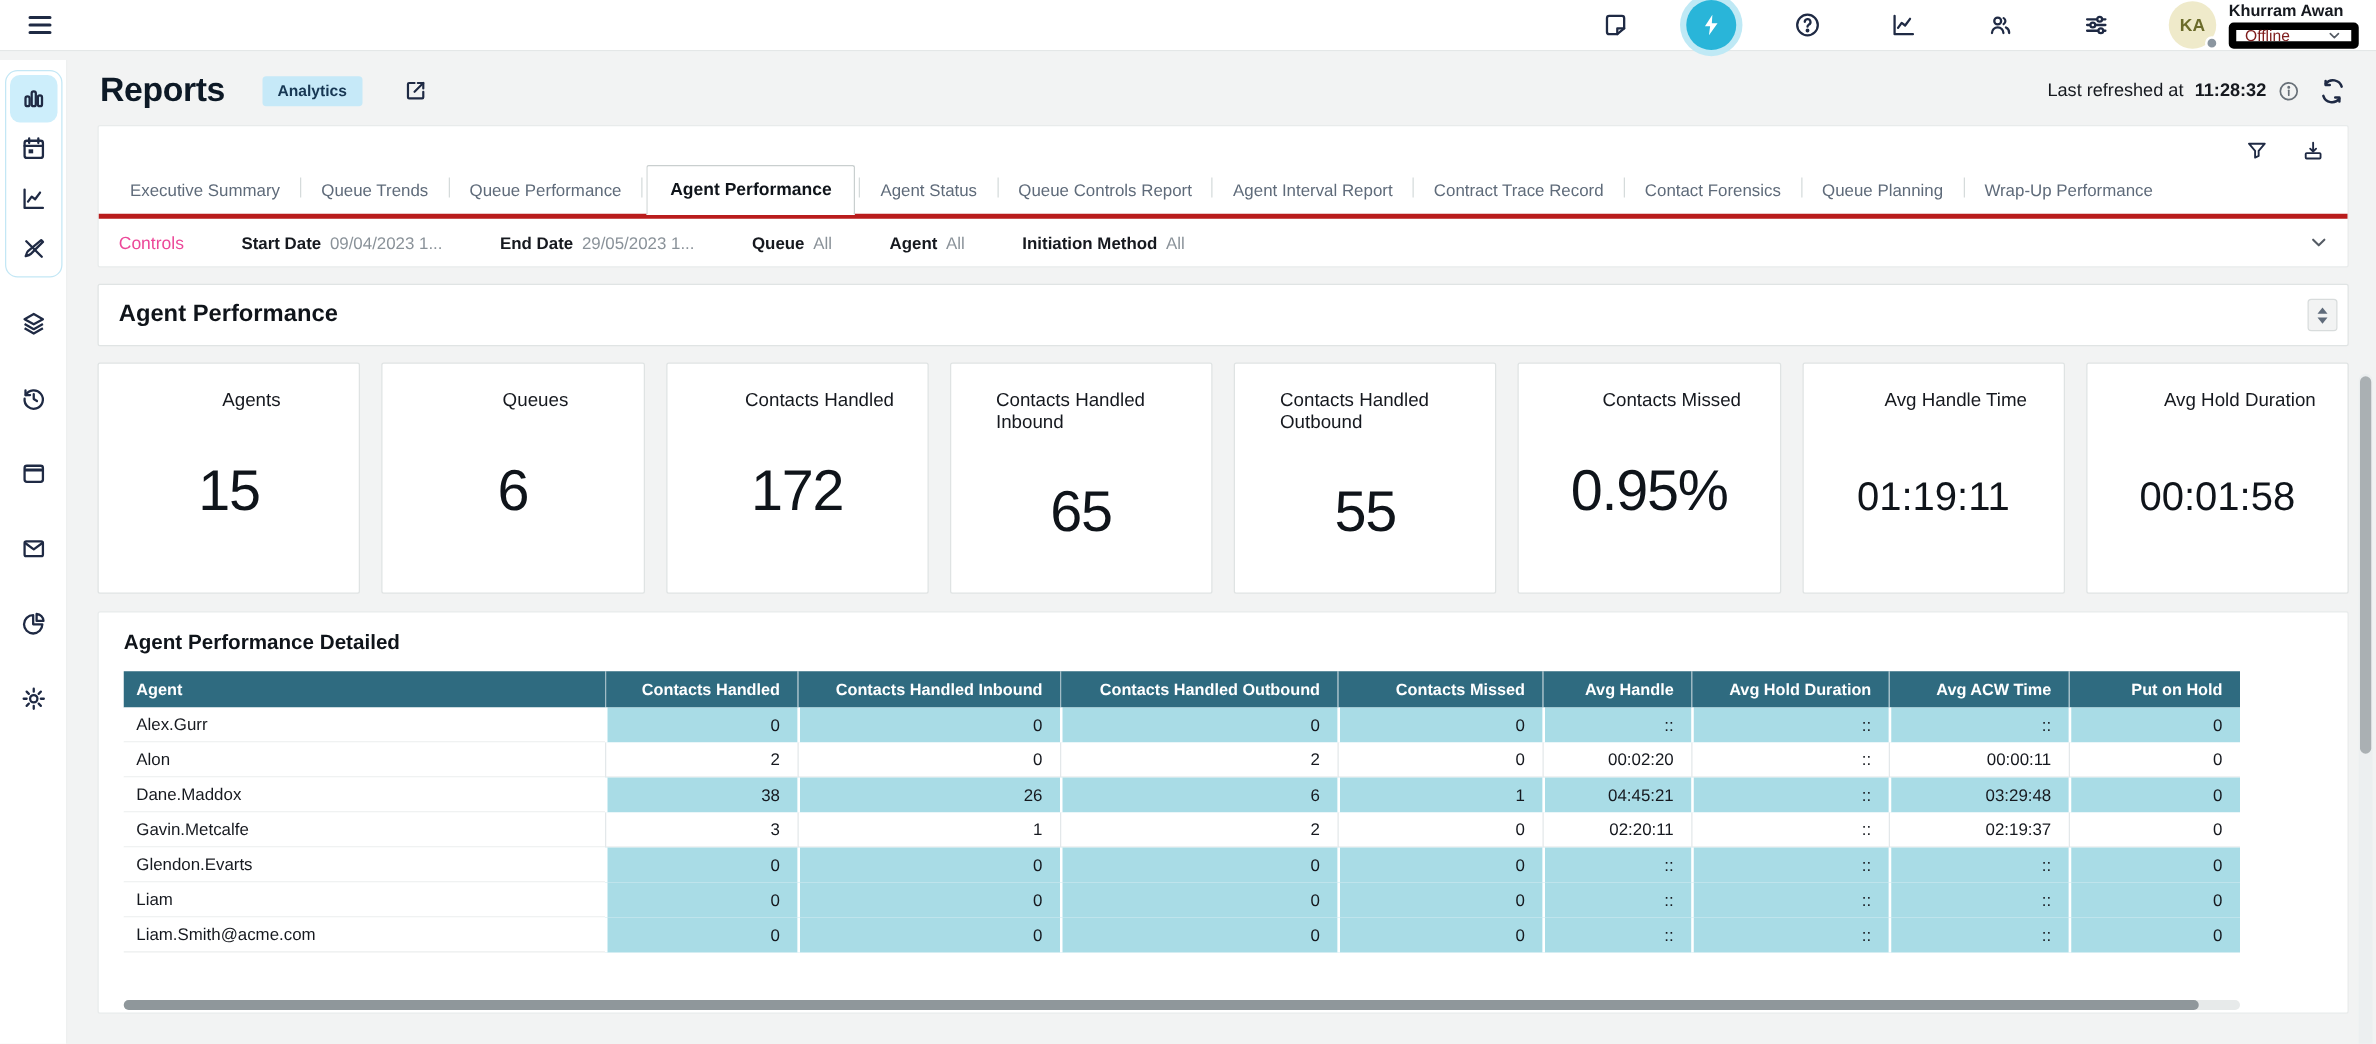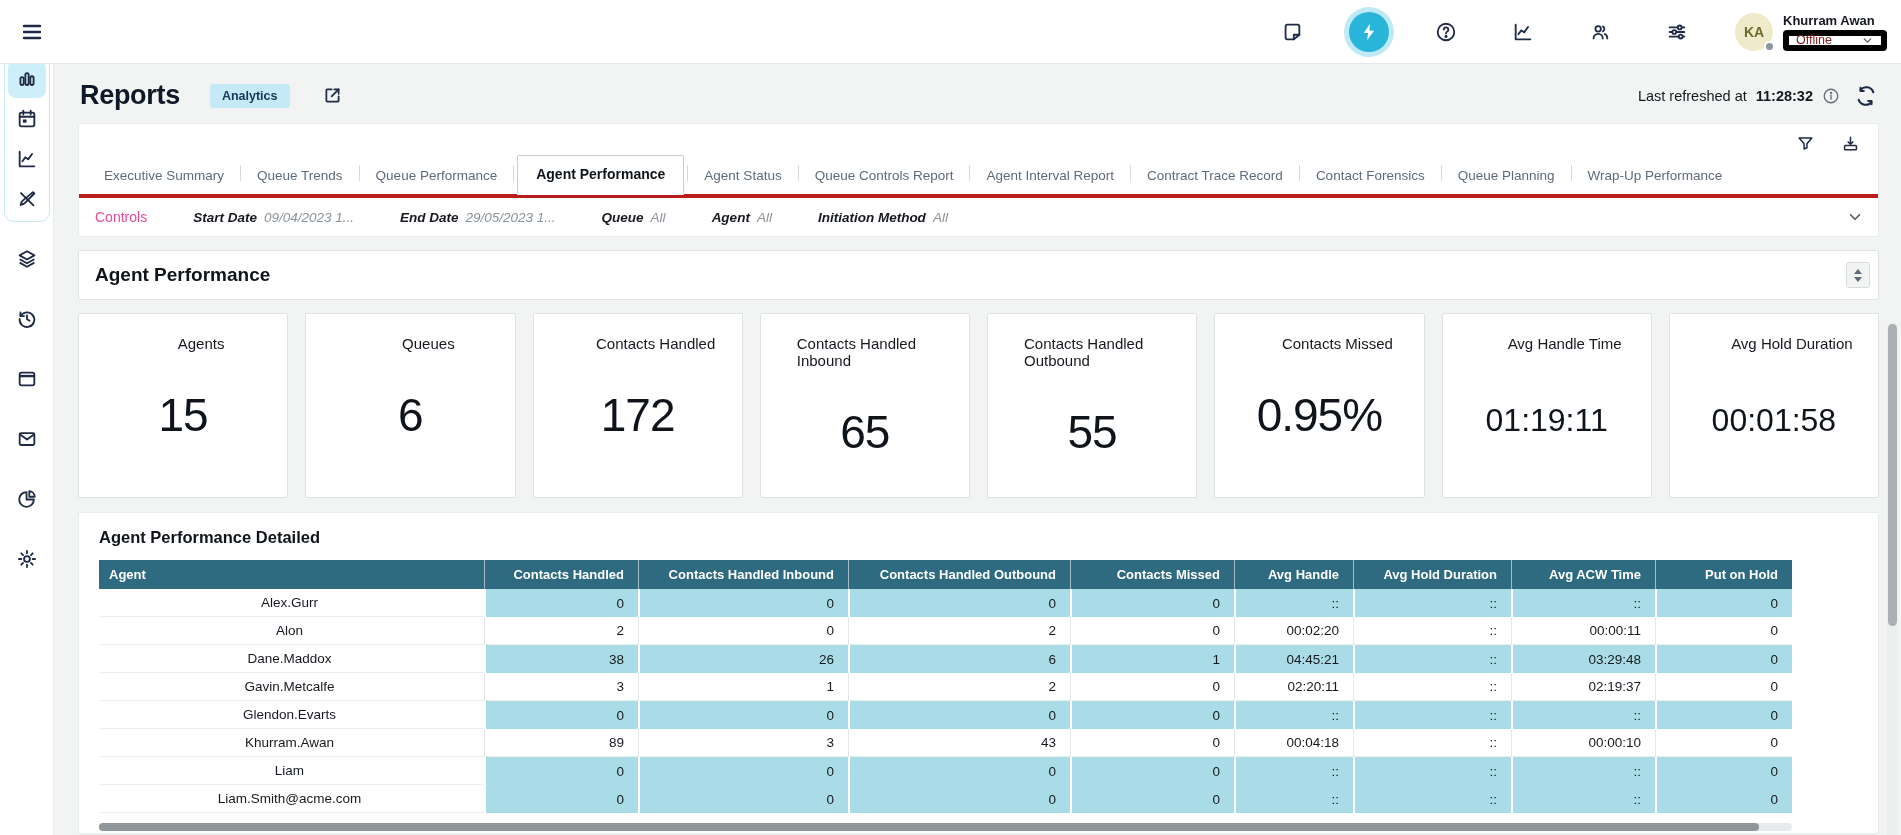--- a/index.html
+++ b/index.html
@@ -1,21 +1,21 @@
 <!DOCTYPE html>
 <html><head>
 <meta charset="utf-8">
 <style>
   * { margin:0; padding:0; box-sizing:border-box; }
   html,body { width:1901px; height:835px; overflow:hidden; }
   body { font-family:"Liberation Sans","DejaVu Sans",sans-serif; background:#f2f3f3; color:#16191f; }
   .icon svg { display:block; }
 
   
-  .topbar { height:64px; background:#fff; border-bottom:1px solid #e4e7e7; display:flex; align-items:center; justify-content:space-between; padding:0 14px 0 16px; position:relative; z-index:5; }
+  .topbar { height:41px; background:#fff; border-bottom:1px solid #e4e7e7; display:flex; align-items:center; justify-content:space-between; padding:0 14px 0 16px; position:relative; z-index:5; }
   .hamburger { background:none; border:none; cursor:pointer; color:#1f2a44; padding:4px; }
   .topbar-right { display:flex; align-items:center; gap:22px; }
   .top-icons { display:flex; align-items:center; gap:37px; margin-right:16px; }
   .top-icon { background:none; border:none; cursor:pointer; color:#1f2a44; width:40px; height:40px; display:flex; align-items:center; justify-content:center; border-radius:50%; }
   .top-icon.active { background:#29b5d9; box-shadow:0 0 0 5px #bfe9f5; color:#fff; }
   .user { display:flex; align-items:center; gap:10px; }
   .avatar { width:38px; height:38px; border-radius:50%; background:#efeaca; color:#6b6b2a; font-weight:bold; font-size:14px; display:flex; align-items:center; justify-content:center; position:relative; }
   .avatar .dot { position:absolute; right:-2px; bottom:-1px; width:11px; height:11px; border-radius:50%; background:#8b96a0; border:2px solid #fff; }
   .user-meta { display:flex; flex-direction:column; gap:2px; }
   .user-name { font-size:13px; font-weight:bold; color:#16191f; }
@@ -42,21 +42,21 @@
 
   .panel-top { background:#fff; border:1px solid #e8ebeb; border-radius:2px; }
   .tools { display:flex; justify-content:flex-end; gap:26px; padding:10px 18px 2px; }
   .tool-btn { background:none; border:none; color:#1f2a44; cursor:pointer; }
   .tabs { display:flex; align-items:flex-end; padding:0 12px; border-bottom:4px solid #b91c1c; }
   .tab { padding:9px 13px 11px; font-size:13.5px; color:#5f6b7a; white-space:nowrap; cursor:pointer; }
   .tab.active { background:#fff; border:1px solid #c9cfcf; border-bottom:1px solid #fff; margin-bottom:-1px; font-weight:bold; color:#0f141a; font-size:14px; padding:10px 18px 12px; border-radius:2px 2px 0 0; }
   .sep { width:1px; height:16px; background:#d5dbdb; margin:0 3px 13px; }
   .controls { display:flex; align-items:center; gap:46px; padding:11px 16px; position:relative; }
   .controls-label { font-size:14px; color:#ec4899; }
-  .ctl { display:flex; align-items:center; gap:7px; cursor:pointer;font-style:italic; }
+  .ctl { display:flex; align-items:center; gap:7px; cursor:pointer; }
   .ctl b { font-size:13.5px; color:#16191f; }
   .ctl .val { font-size:13.5px; color:#8a9299; }
   .controls-chevron { position:absolute; right:14px; background:none; border:none; color:#545b64; cursor:pointer; }
 
   .section-bar { background:#fff; border:1px solid #e0e4e4; border-radius:2px; margin-top:13px; display:flex; align-items:center; justify-content:space-between; padding:11px 8px 11px 16px; }
   .section-title { font-size:19px; font-weight:bold; color:#0f141a; }
   .stepper { width:24px; height:26px; background:#f2f3f3; border:1px solid #d8dcdc; border-radius:3px; display:flex; flex-direction:column; align-items:center; justify-content:center; gap:3px; cursor:pointer; }
   .stepper i { width:0; height:0; border-left:4px solid transparent; border-right:4px solid transparent; }
   .stepper .up { border-bottom:5px solid #5f6b7a; }
   .stepper .down { border-top:5px solid #5f6b7a; }
@@ -67,21 +67,21 @@
   .kpi-value { font-size:46px; color:#0f141a; margin-top:36px; letter-spacing:-1px; }
   .kpi-value.time { font-size:32px; margin-top:50px; letter-spacing:0; }
 
   .table-block { background:#fff; border:1px solid #e8ebeb; border-radius:2px; margin-top:14px; padding:15px 20px 0; position:relative; height:322px; overflow:hidden; }
   .table-title { font-size:16.5px; font-weight:bold; color:#0f141a; margin-bottom:13px; }
   table { border-collapse:separate; border-spacing:0; width:1693px; table-layout:fixed; }
   col.c0{width:385px} col.c1{width:154px} col.c2{width:210px} col.c3{width:222px} col.c4{width:164px} col.c5{width:119px} col.c6{width:158px} col.c7{width:144px} col.c8{width:137px}
   th { background:#2f6b80; color:#fff; font-size:13px; font-weight:bold; padding:7px 14px 7px 10px; text-align:right; border-left:1px solid rgba(255,255,255,.55); cursor:pointer; white-space:nowrap; }
   th.agent { text-align:left; border-left:none; }
   td { font-size:13.5px; color:#16191f; padding:5px 14px 5px 10px; text-align:right; height:28px; white-space:nowrap; overflow:hidden; }
-  td.agent { text-align:center; background:#fff; border-bottom:1px solid #ebeeee; }
+  td.agent { text-align:left; background:#fff; border-bottom:1px solid #ebeeee; }
   td.num { border-left:1px solid #e3e8ea; border-bottom:1px solid #ebeeee; background:#fff; }
   tr.stripe td.num { background:#a9dce6; border-left:2px solid #fff; border-bottom:none; }
 
   .v-scrollbar { position:absolute; right:3px; top:258px; width:11px; height:574px; background:#eceff0; border-radius:6px; }
   .v-scrollbar .thumb { width:9px; height:302px; background:#aab0b3; border-radius:5px; margin:2px auto 0; }
   .h-scrollbar { position:absolute; left:20px; bottom:2px; width:1693px; height:8px; background:#e7eaea; border-radius:4px; }
   .h-scrollbar .thumb { width:1660px; height:8px; background:#8f979b; border-radius:4px; }
 </style>
 </head>
 <body>
@@ -486,31 +486,20 @@
             <td class="agent">Glendon.Evarts</td>
             <td class="num">0</td>
             <td class="num">0</td>
             <td class="num">0</td>
             <td class="num">0</td>
             <td class="num">::</td>
             <td class="num">::</td>
             <td class="num">::</td>
             <td class="num">0</td>
           </tr>
-          <tr class="">
-            <td class="agent">Khurram.Awan</td>
-            <td class="num">89</td>
-            <td class="num">3</td>
-            <td class="num">43</td>
-            <td class="num">0</td>
-            <td class="num">00:04:18</td>
-            <td class="num">::</td>
-            <td class="num">00:00:10</td>
-            <td class="num">0</td>
-          </tr>
           <tr class="stripe">
             <td class="agent">Liam</td>
             <td class="num">0</td>
             <td class="num">0</td>
             <td class="num">0</td>
             <td class="num">0</td>
             <td class="num">::</td>
             <td class="num">::</td>
             <td class="num">::</td>
             <td class="num">0</td>

